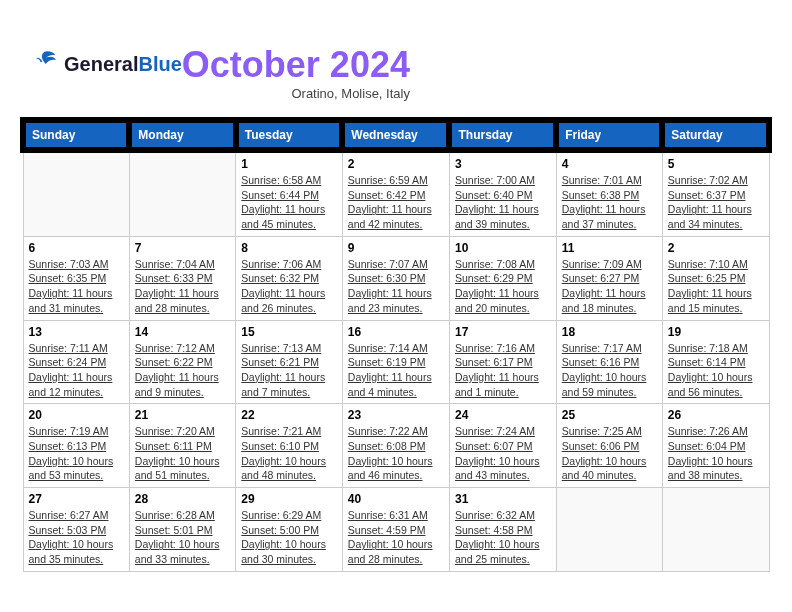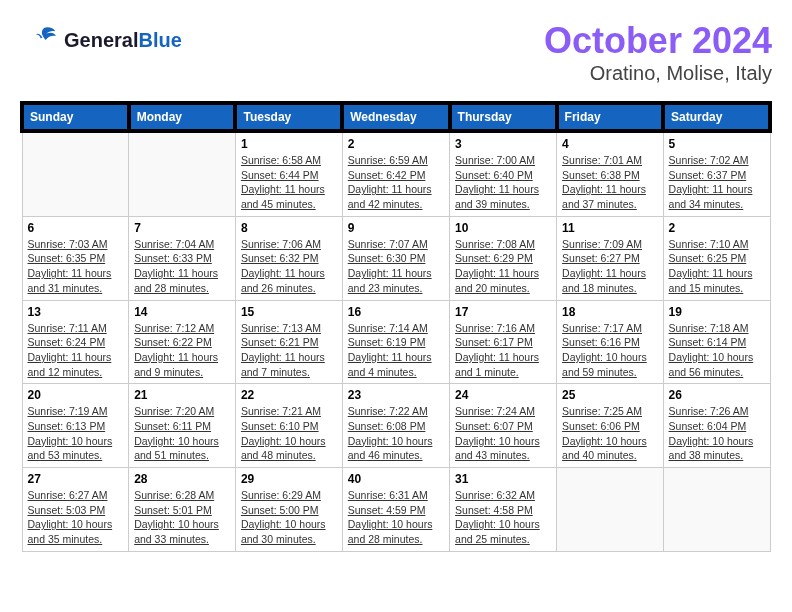--- a/index.html
+++ b/index.html
@@ -5,54 +5,54 @@
     * { box-sizing: border-box; margin: 0; padding: 0; }
     body {
       font-family: Arial, sans-serif;
       background: #fff;
       width: 792px;
       min-height: 612px;
       padding: 20px;
     }
     .header {
       display: flex;
-      justify-content: space-between;
       align-items: flex-start;
       margin-bottom: 16px;
+      margin-top: 24px;
     }
     .logo {
       display: flex;
       flex-direction: column;
       align-items: flex-start;
     }
     .title-block {
       text-align: right;
     }
     .month-year {
       font-size: 36px;
       font-weight: bold;
       color: #8b5cf6;
     }
     .location {
-      font-size: 20px;
+      font-size: 13px;
       color: #444;
     }
     .calendar {
       width: 100%;
       border-collapse: collapse;
       font-size: 11px;
     }
     .calendar th {
       background-color: #1565c0;
       color: #fff;
       text-align: left;
       padding: 5px 6px;
       font-size: 12px;
       font-weight: bold;
-      border: 4px solid #000000;
+      border: 6px solid #000000;
     }
     .calendar td {
       border: 1px solid #ccc;
       vertical-align: top;
       padding: 4px 5px;
       width: 108px;
       min-height: 80px;
       background: #fff;
     }
     .calendar td.empty {

